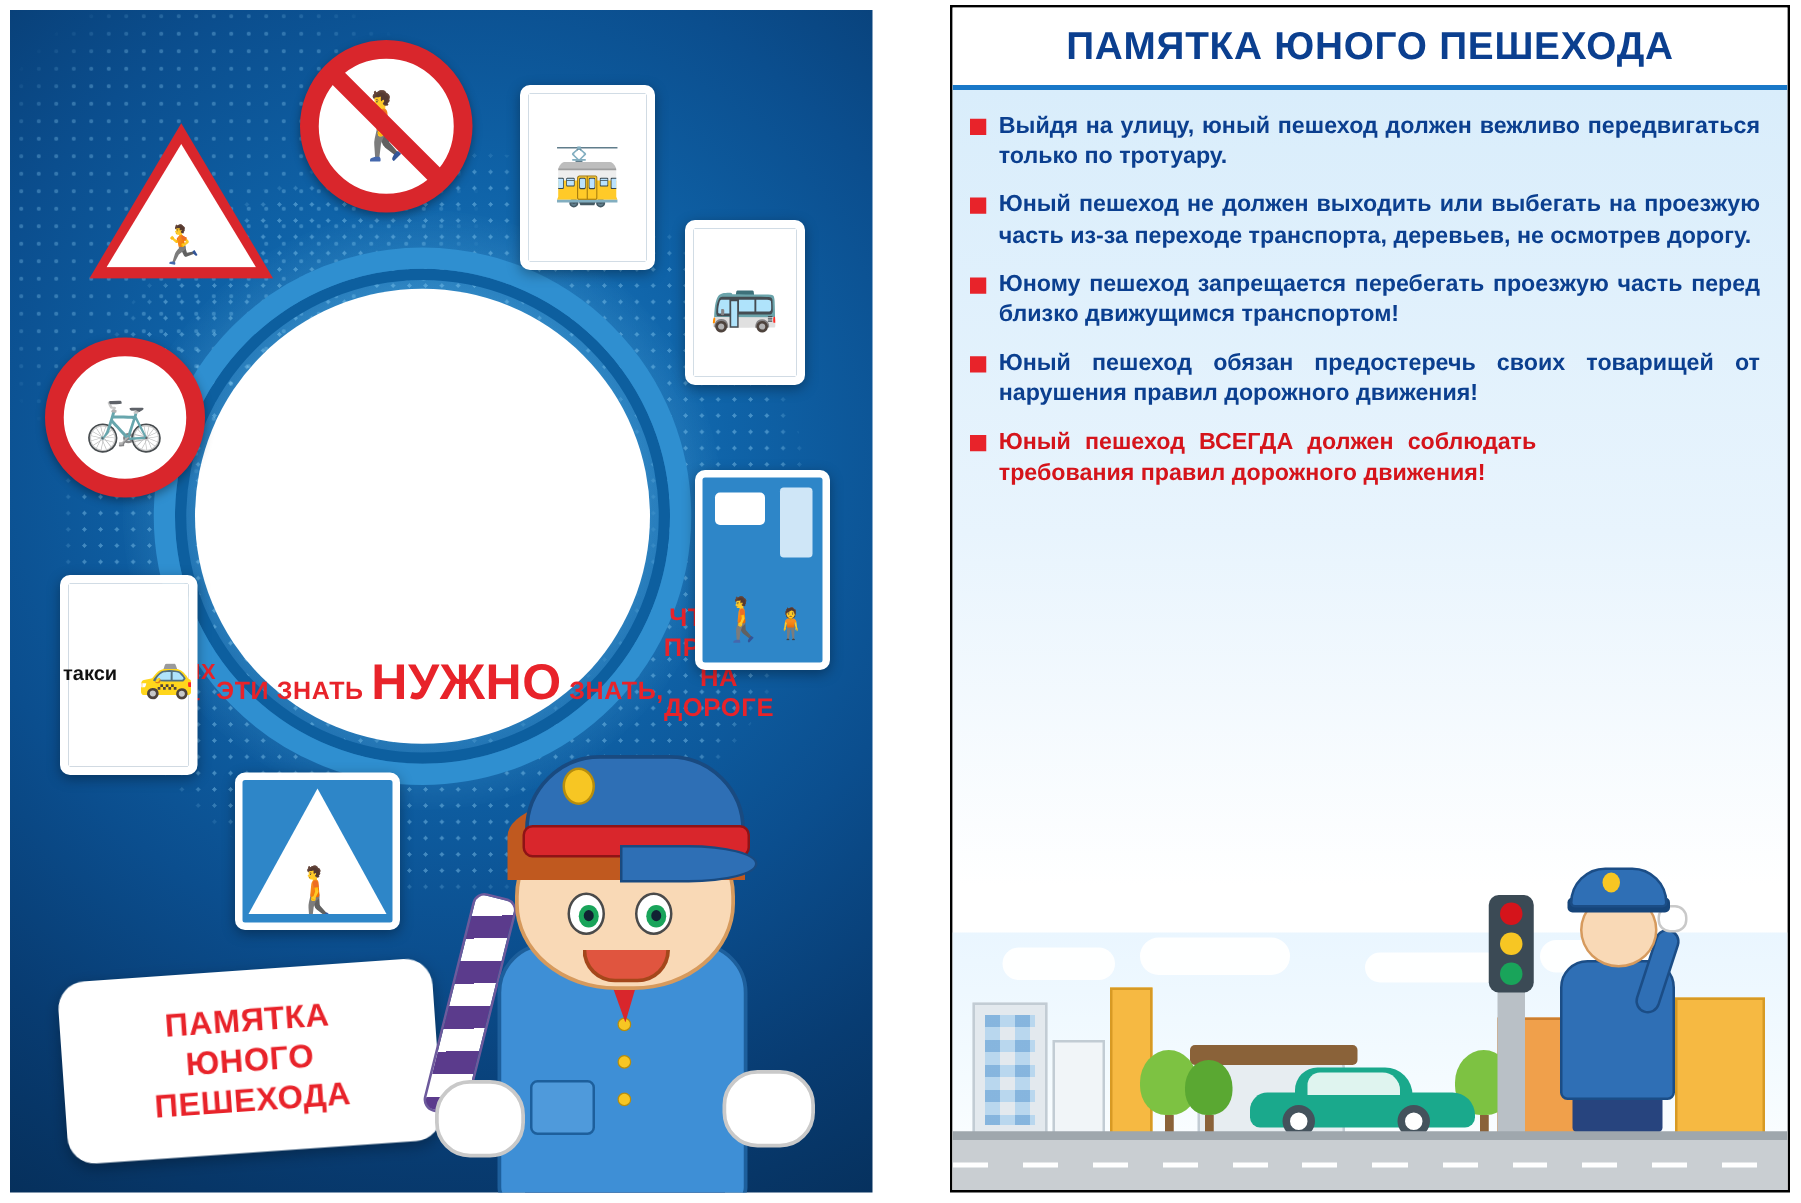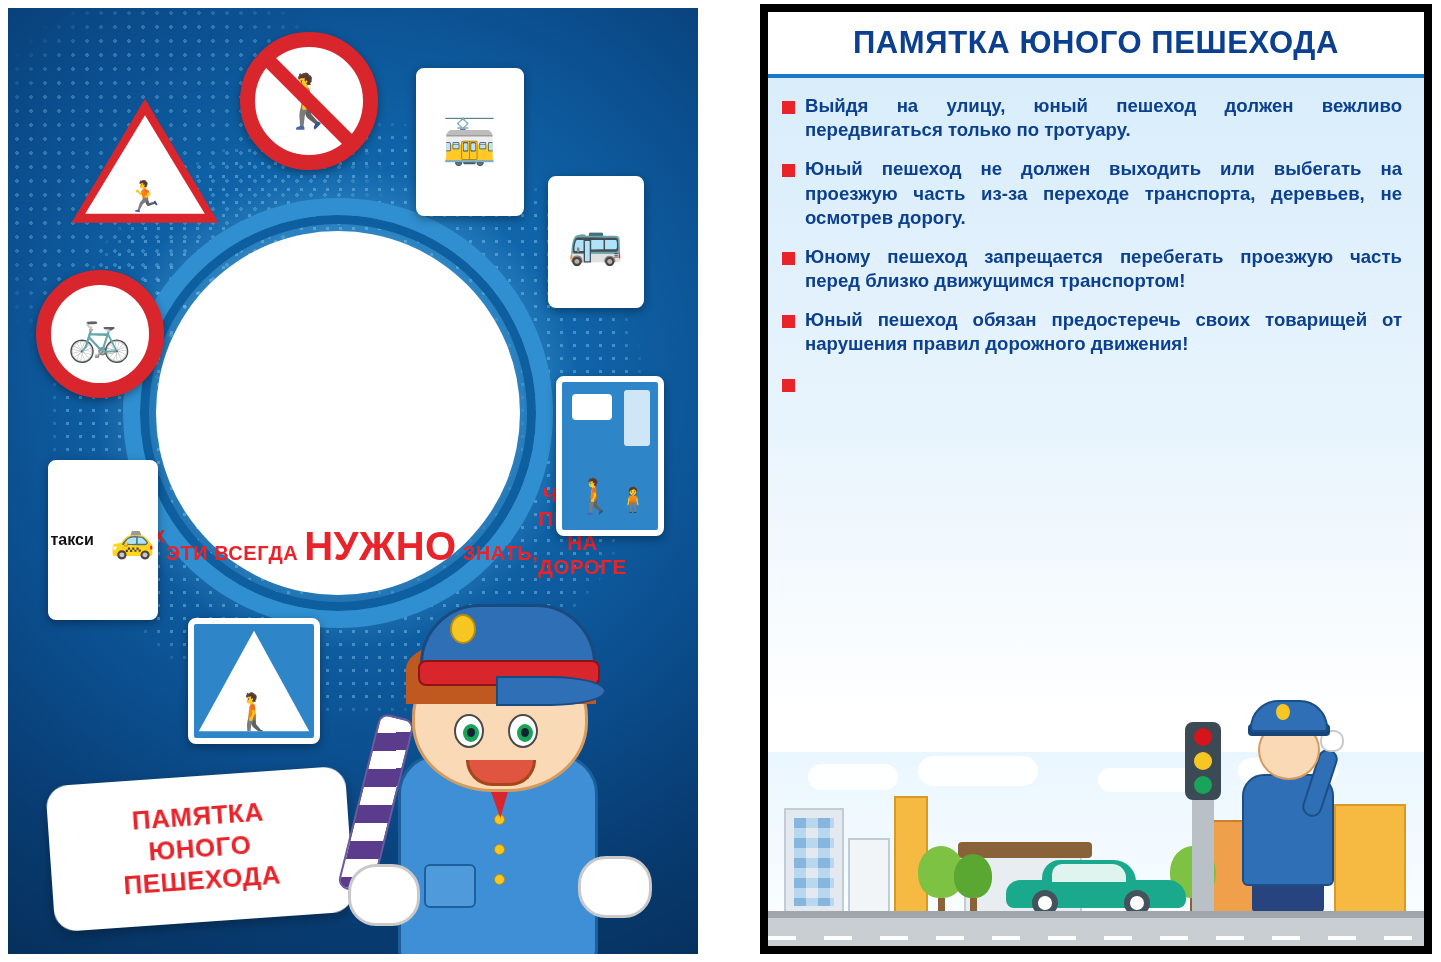--- a/index.html
+++ b/index.html
@@ -243,21 +243,21 @@
     background: #d9262c; clip-path: polygon(0 0,100% 0,55% 100%); }
   .boy-btn { position: absolute; width: 11px; height: 11px; background: #f7c623;
     border-radius: 50%; border: 1px solid #b78d0d; }
 
   
   .poster-right {
     position: absolute;
     left: 760px; top: 4px;
     width: 672px; height: 950px;
     background: #ffffff;
-    border: 8px solid #000000;
+    border: 2px solid #000000;
     overflow: hidden;
   }
   .rp-title {
     height: 66px;
     background: #ffffff;
     border-bottom: 4px solid #1978c8;
     display: flex; align-items: center; justify-content: center;
   }
   .rp-title span {
     color: #0b3f8f; font-weight: bold; font-size: 31px; letter-spacing: .6px;
@@ -341,21 +341,21 @@
 
   <div class="poster-left">
     <div class="dots2"></div>
     <div class="dots"></div>
     <div class="halo"></div>
     <div class="bigring"></div>
 
     <div class="circle-white">
       <div class="cw1">МНОГО ЕСТЬ РАЗЛИЧНЫХ ЗНАКОВ –</div>
       <div class="cw2">
-        <span>ЭТИ ВСЕГДА</span>
+        <span>ЭТИ ЗНАТЬ</span>
         <span class="big">НУЖНО</span>
         <span>ЗНАТЬ,</span>
       </div>
       <div class="cw3">ЧТОБЫ ПРАВИЛ НА ДОРОГЕ</div>
     </div>
 
     <div class="sign sign-tri">
       <div class="tri-body"></div>
       <div class="tri-inner"></div>
       <div class="tri-kids">🏃</div>
@@ -463,20 +463,21 @@
       </div>
 
       <div class="rule">
         <span class="bullet"></span>
         <p>Юный пешеход обязан предостеречь своих товарищей от нарушения правил дорожного движения!</p>
       </div>
 
 
       <div class="rule red">
         <span class="bullet"></span>
+        <p style="max-width:430px;">Юный пешеход ВСЕГДА должен соблюдать требования правил дорожного движения!</p>
       </div>
 
       <div class="city">
         <div class="cloud" style="left:40px;top:12px;width:90px;height:26px;"></div>
         <div class="cloud" style="left:150px;top:4px;width:120px;height:30px;"></div>
         <div class="cloud" style="left:330px;top:16px;width:110px;height:24px;"></div>
         <div class="cloud" style="left:470px;top:6px;width:100px;height:26px;"></div>
 
         <div class="bldg" style="left:16px;width:60px;height:108px;background:#e3e9ee;border:2px solid #c2ccd4;">
           <div style="position:absolute;inset:8px;background:repeating-linear-gradient(180deg,#b9d7ee 0 10px,transparent 10px 20px),repeating-linear-gradient(90deg,#b9d7ee 0 12px,transparent 12px 24px);background-blend-mode:multiply;"></div>

